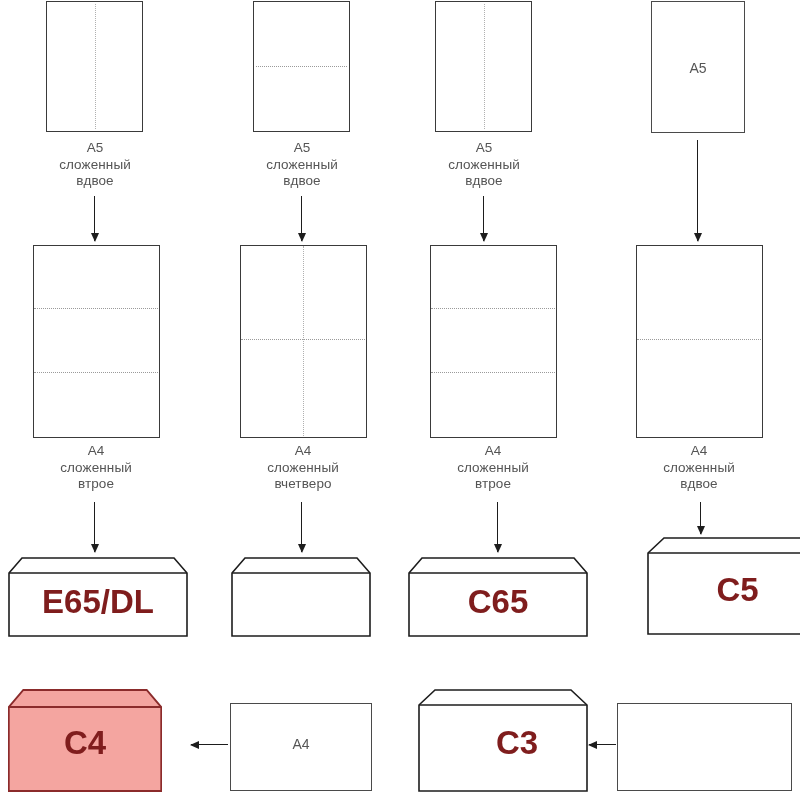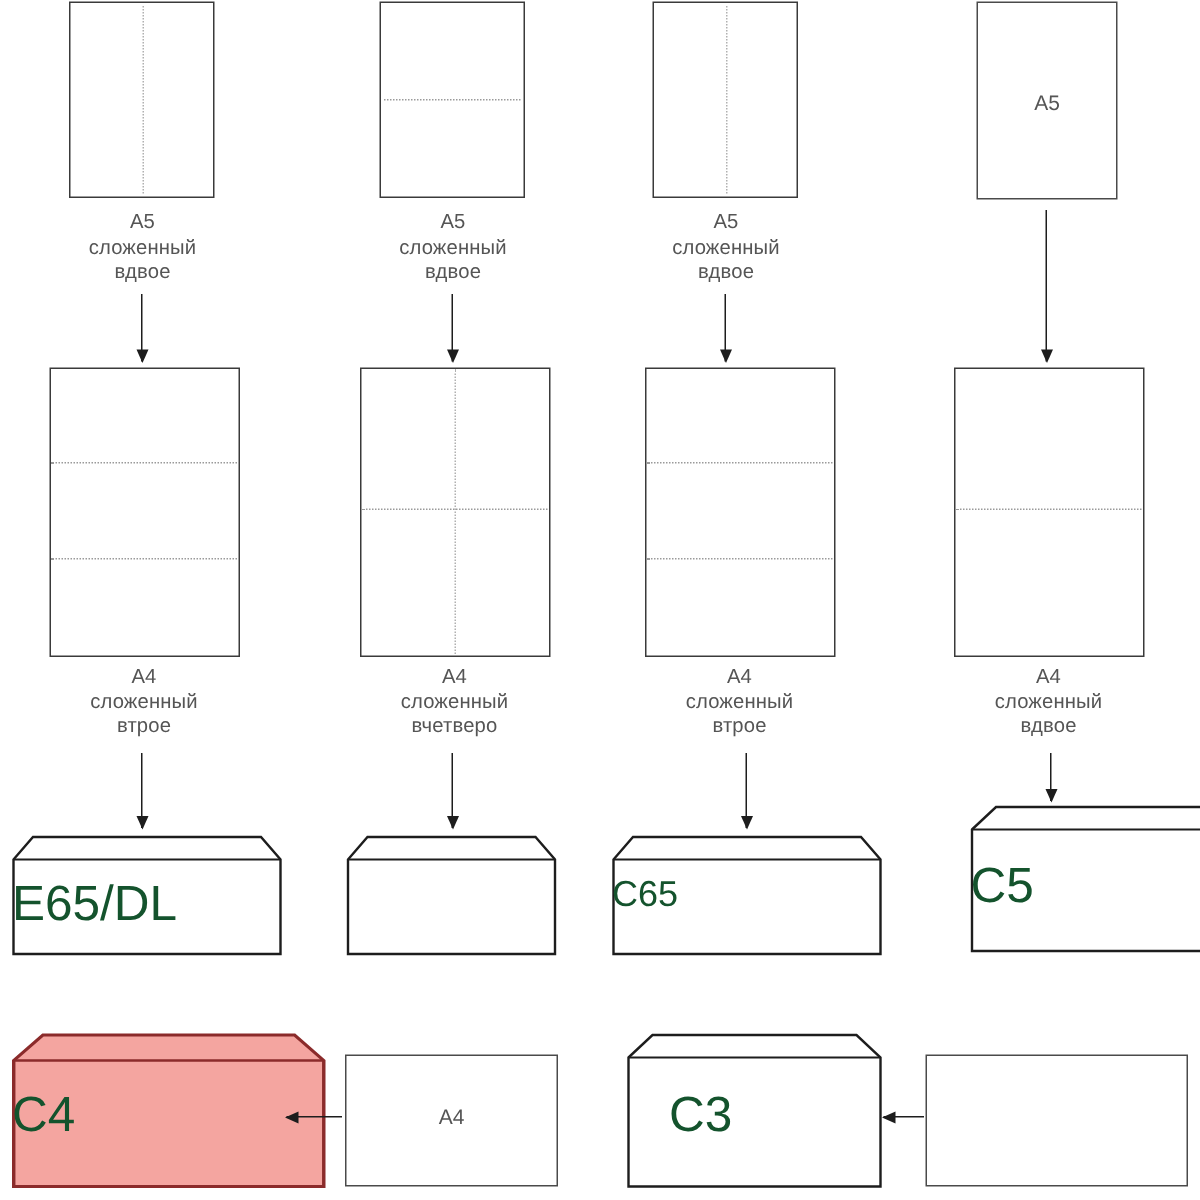--- a/index.html
+++ b/index.html
@@ -94,22 +94,23 @@
   .envelope svg {
     display: block;
     width: 100%;
     height: 100%;
     overflow: visible;
   }
   .env-label {
     position: absolute;
     left: 0;
     right: 0;
-    color: #14532d;
-    font-weight: 400;
+    text-align: center;
+    color: #7f1d1d;
+    font-weight: 700;
   }
 </style>
 </head>
 <body>
 
 <div id="diagram">
 
   <div class="paper" style="left:46px; top:1px; width:97px; height:131px;">
     <div class="fold fold-v" style="left:48px; top:2px; height:125px;"></div>
   </div>
@@ -186,32 +187,32 @@
       <path d="M1,16 L14,1 L126,1 L139,16 L139,79 L1,79 Z" fill="#ffffff" stroke="#1d1d1d" stroke-width="1.6"></path>
       <line x1="1" y1="16" x2="139" y2="16" stroke="#1d1d1d" stroke-width="1.4"></line>
     </svg>
   </div>
 
   <div class="envelope" style="left:408px; top:557px; width:180px; height:80px;">
     <svg viewBox="0 0 180 80" preserveAspectRatio="none">
       <path d="M1,16 L14,1 L166,1 L179,16 L179,79 L1,79 Z" fill="#ffffff" stroke="#1d1d1d" stroke-width="1.6"></path>
       <line x1="1" y1="16" x2="179" y2="16" stroke="#1d1d1d" stroke-width="1.4"></line>
     </svg>
-    <div class="env-label" style="top:26px; font-size:24px;">C65</div>
+    <div class="env-label" style="top:26px; font-size:33px;">C65</div>
   </div>
 
   <div class="envelope" style="left:613px; top:537px; width:181px; height:98px;margin-left:34px;">
     <svg viewBox="0 0 181 98" preserveAspectRatio="none">
       <path d="M1,16 L17,1 L164,1 L180,16 L180,97 L1,97 Z" fill="#ffffff" stroke="#1d1d1d" stroke-width="1.6"></path>
       <line x1="1" y1="16" x2="180" y2="16" stroke="#1d1d1d" stroke-width="1.4"></line>
     </svg>
     <div class="env-label" style="top:34px; font-size:33px;">C5</div>
   </div>
 
-  <div class="envelope" style="left:8px; top:688px; width:209px; height:104px;">
+  <div class="envelope" style="left:8px; top:688px; width:154px; height:104px;">
     <svg viewBox="0 0 182 104" preserveAspectRatio="none">
       <path d="M1,19 L18,2 L164,2 L181,19 L181,103 L1,103 Z" fill="#F4A5A0" stroke="#8B2B2B" stroke-width="2"></path>
       <line x1="1" y1="19" x2="181" y2="19" stroke="#8B2B2B" stroke-width="1.8"></line>
     </svg>
     <div class="env-label" style="top:36px; font-size:33px;">C4</div>
   </div>
   <div class="arrow-h" style="left:191px; top:744px; width:37px;"></div>
   <div class="paper paper-thin" style="left:230px; top:703px; width:142px; height:88px;"></div>
   <div class="inner-label" style="left:230px; top:736px; width:142px;">A4</div>
 

